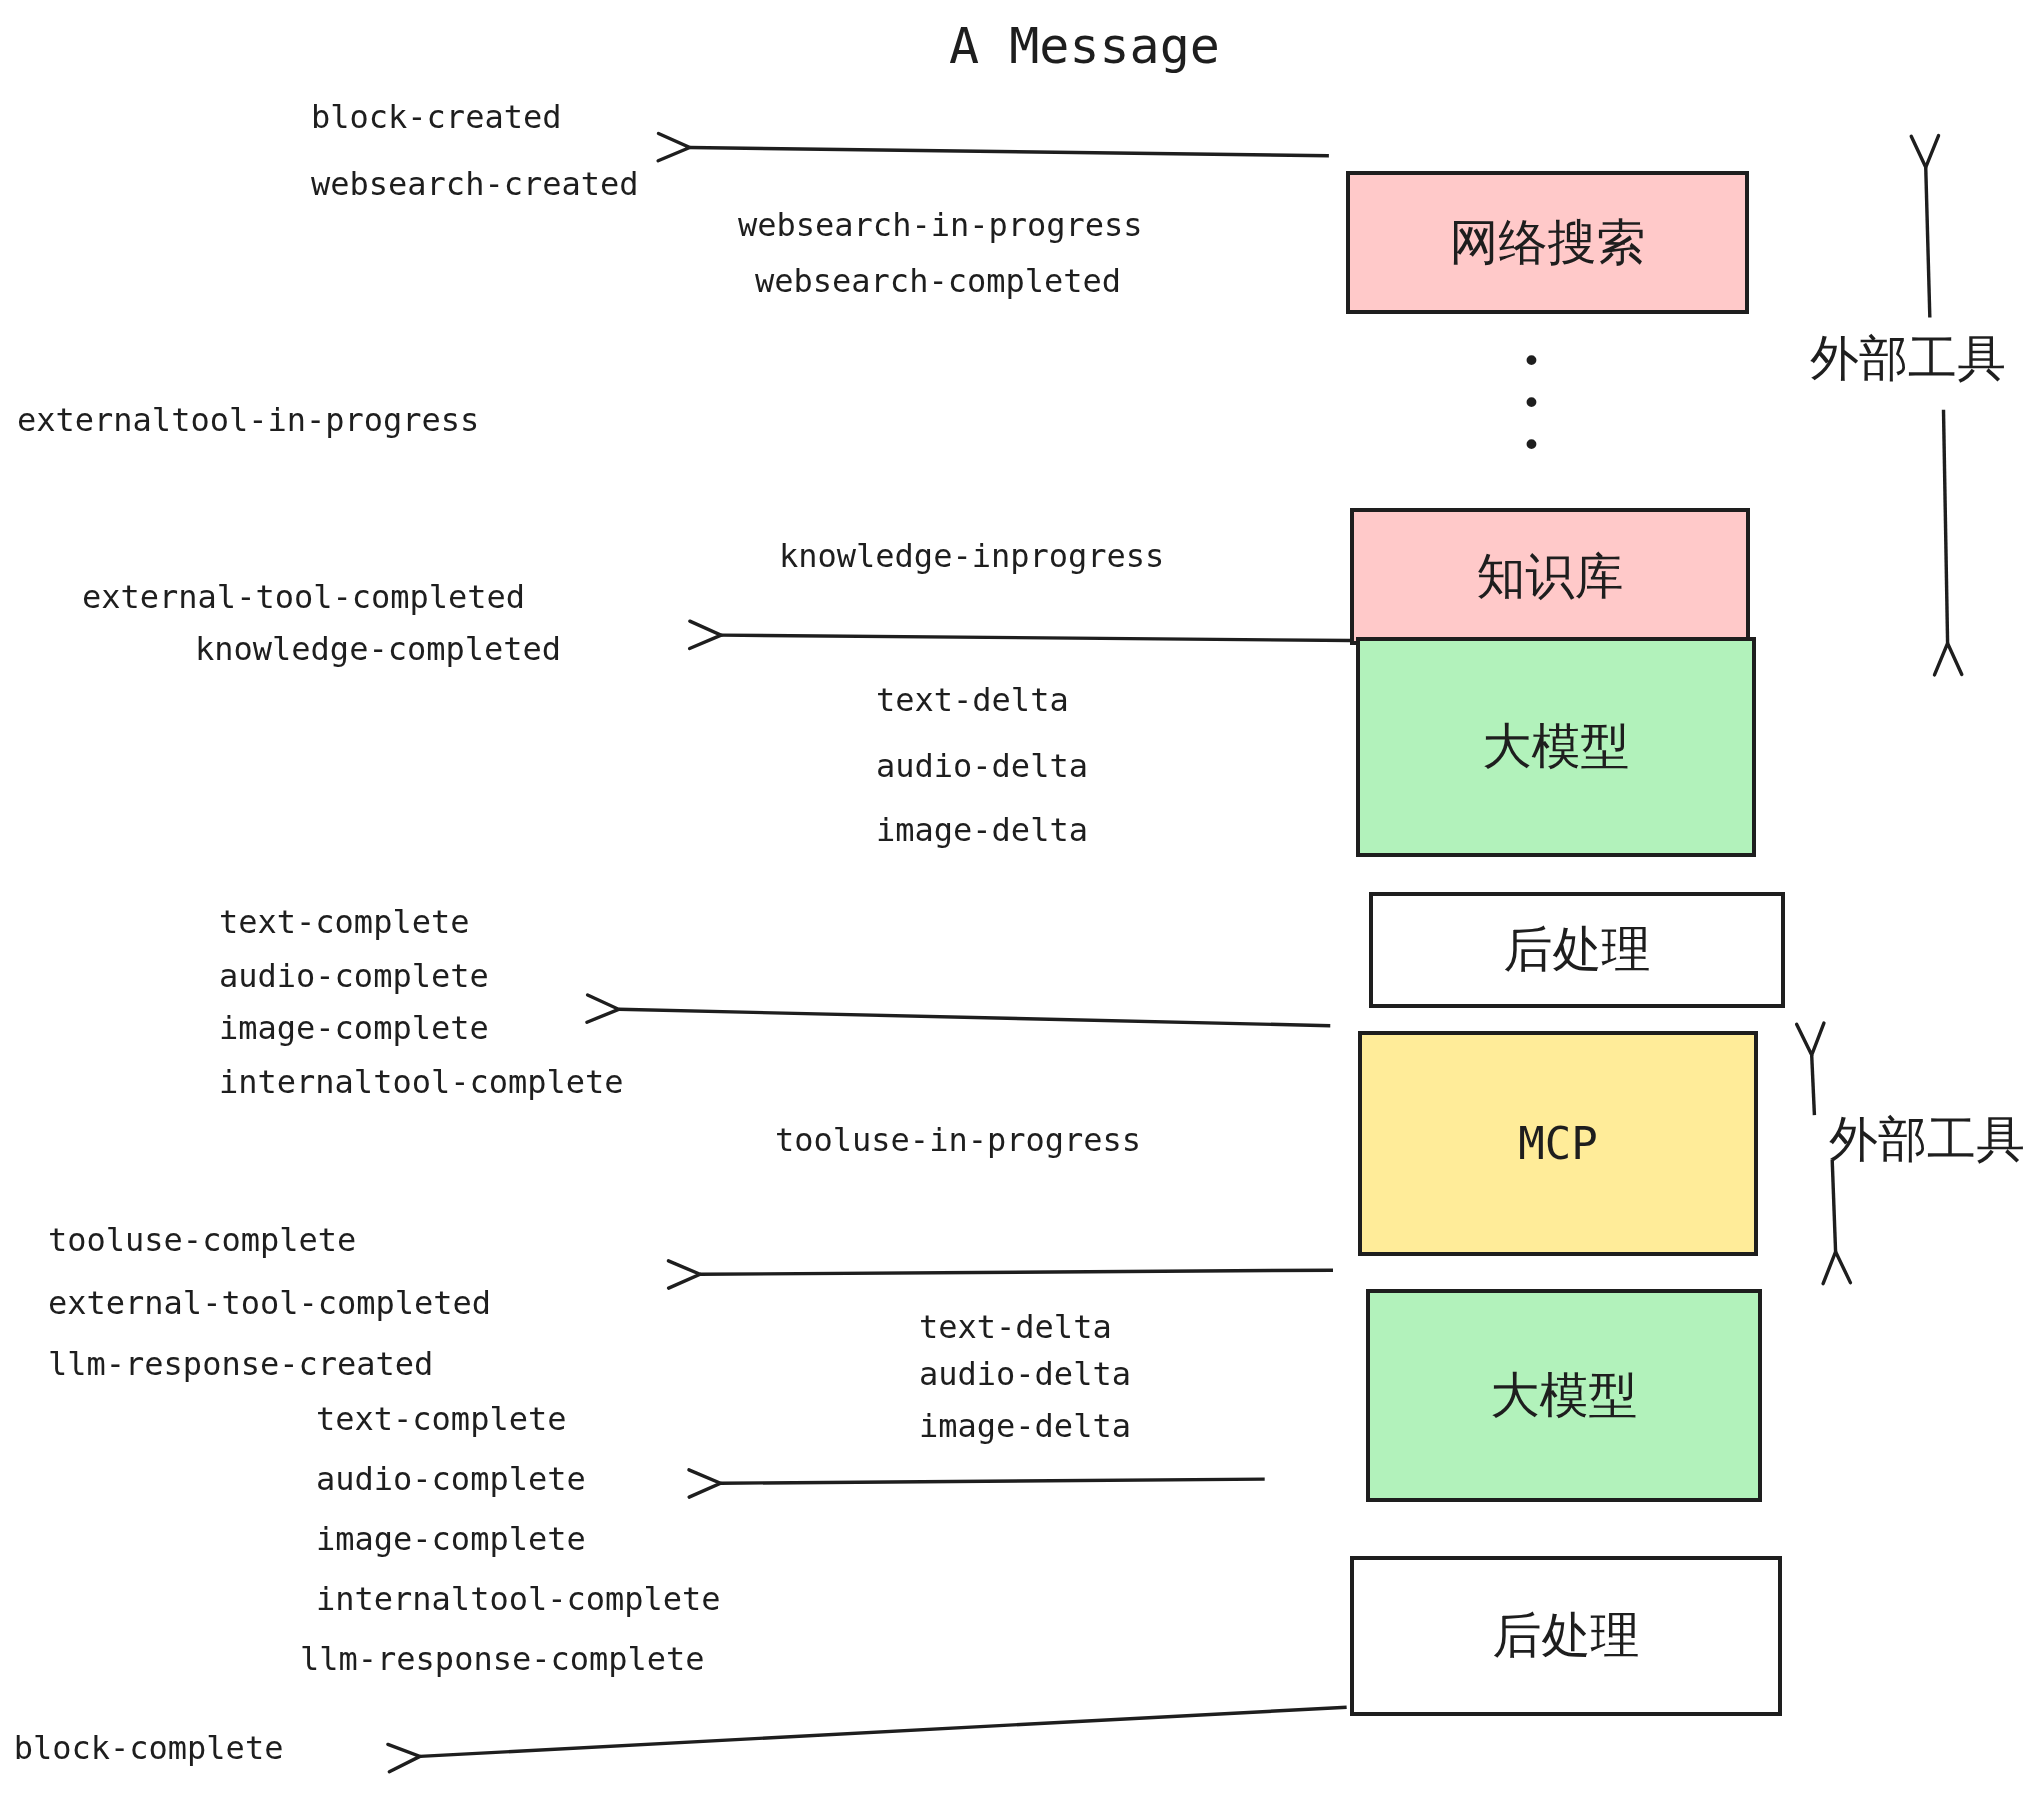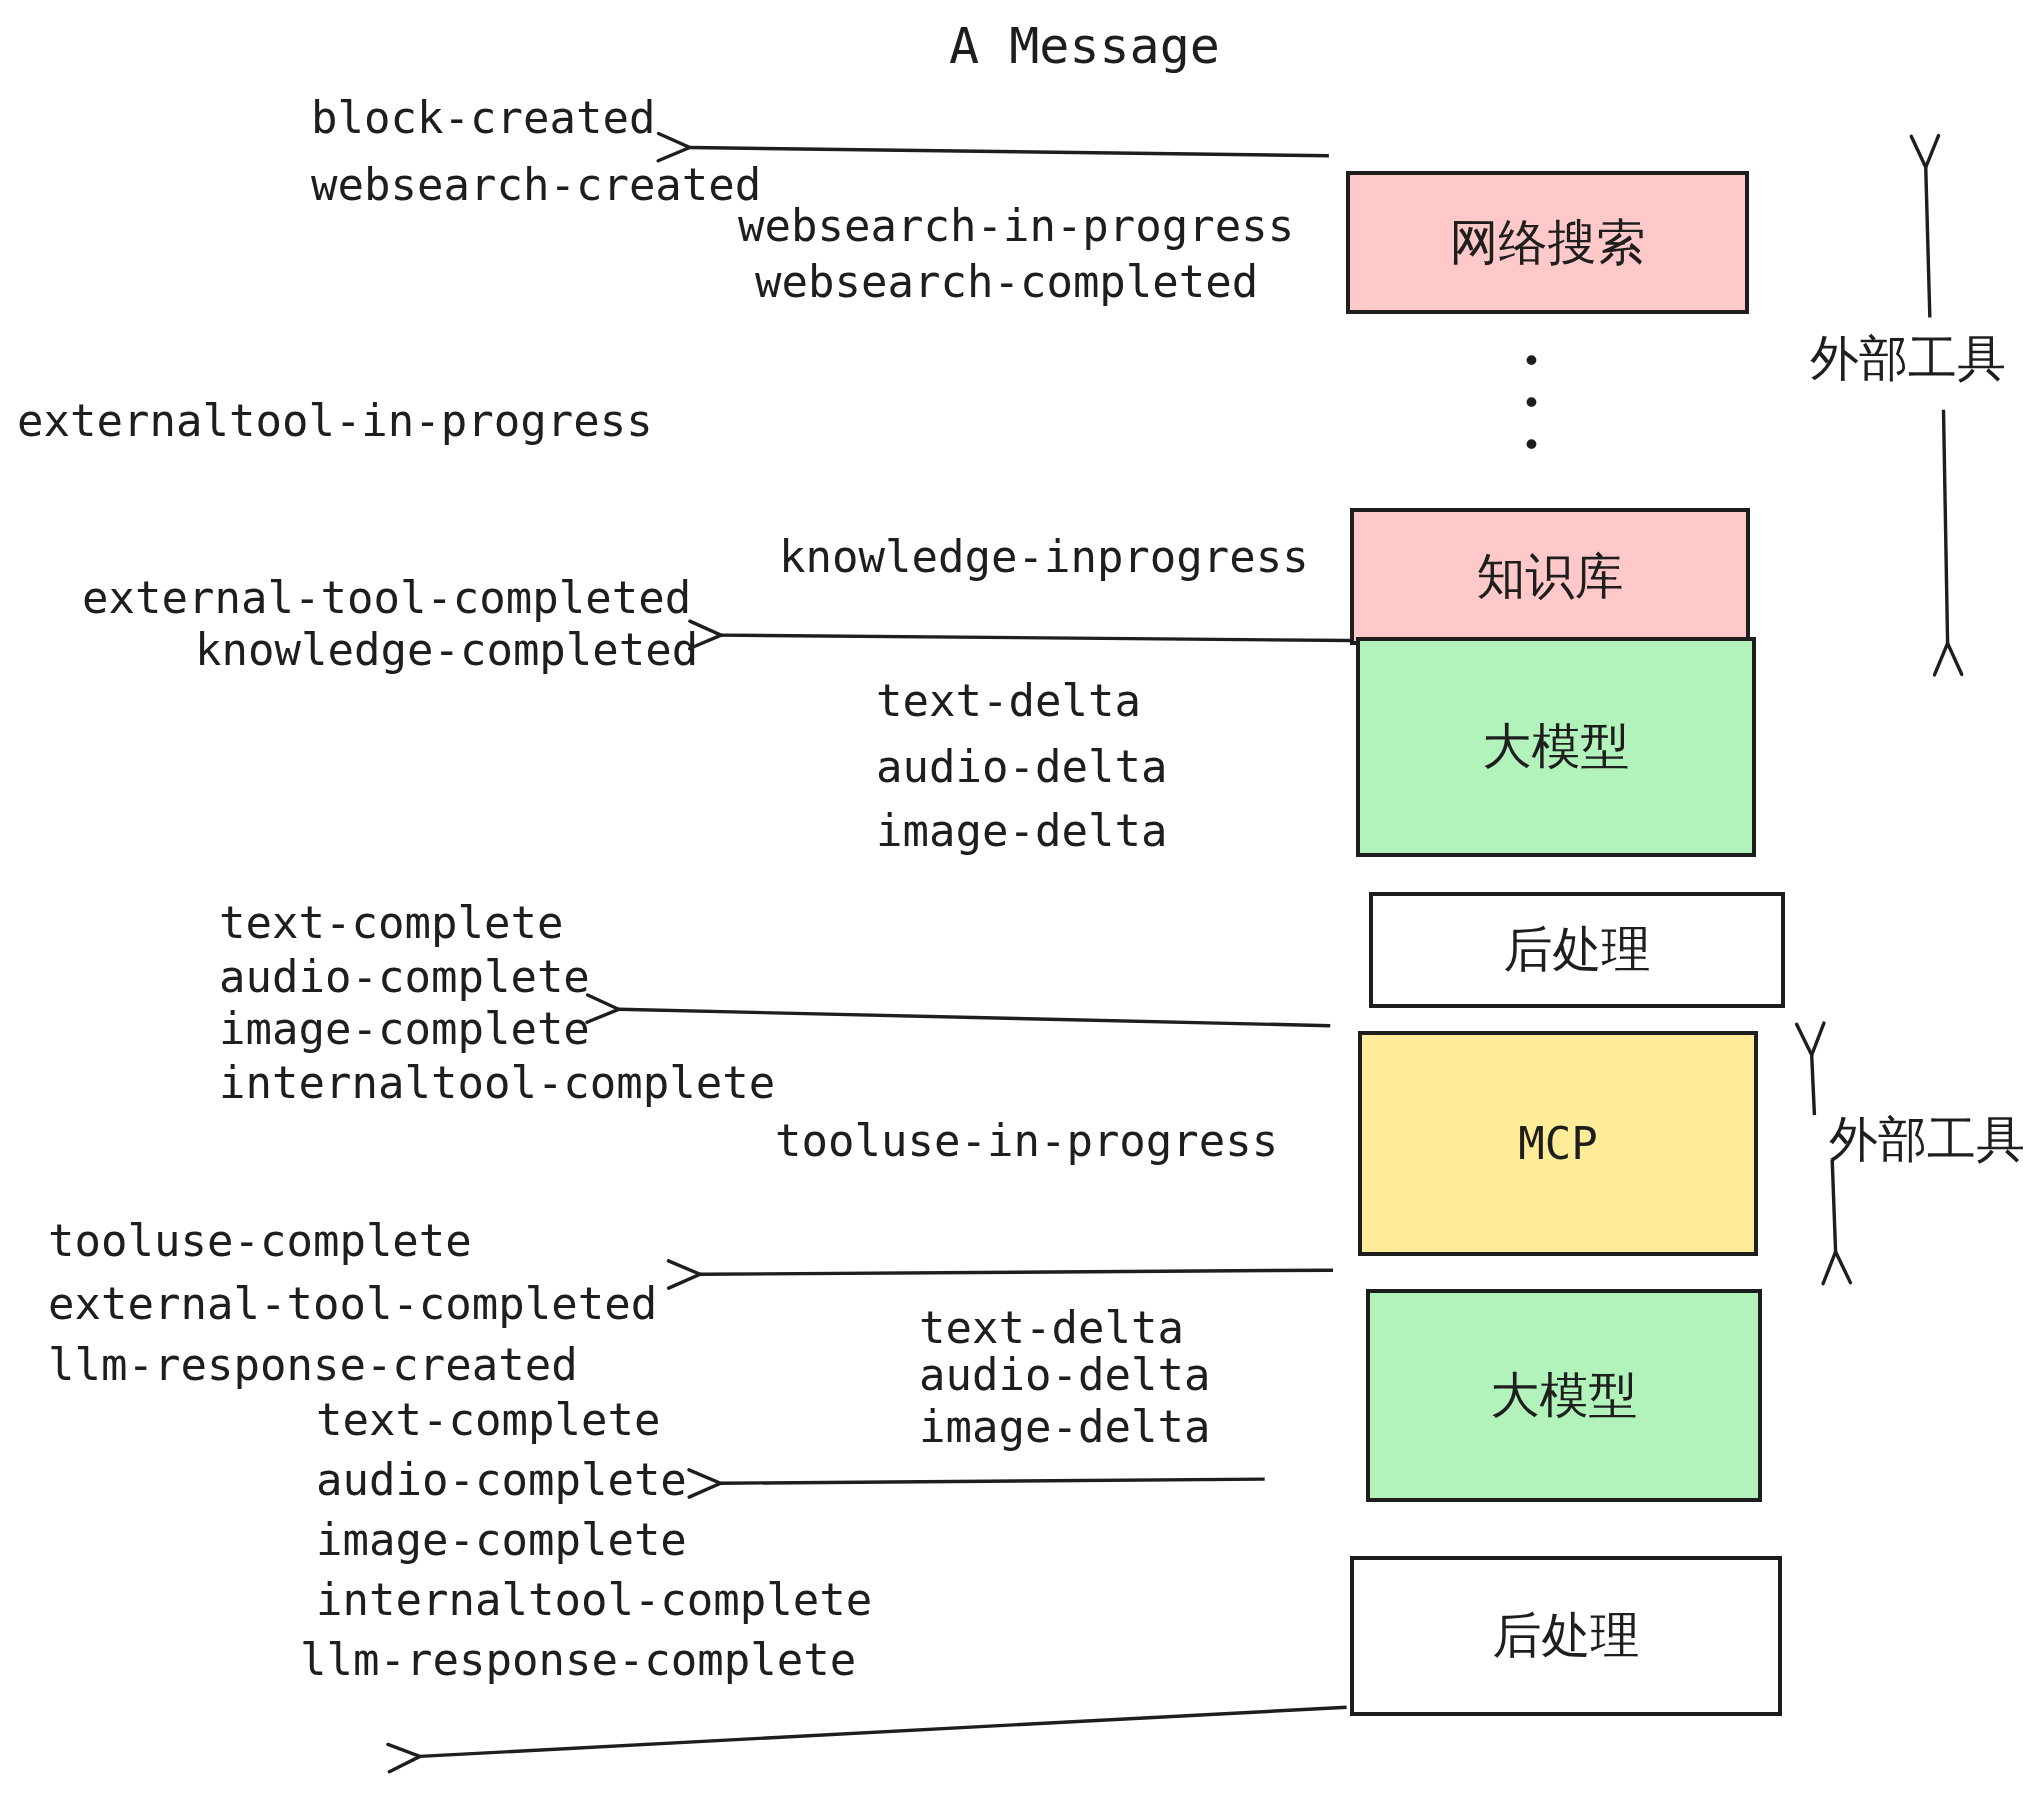--- a/index.html
+++ b/index.html
@@ -20,21 +20,21 @@
   }
   .title {
     position: absolute;
     font-size: 50px;
     line-height: 55px;
     white-space: nowrap;
     font-family: "DejaVu Sans Mono", monospace;
   }
   .ev {
     position: absolute;
-    font-size: 44px;
+    font-size: 32px;
     line-height: 55px;
     white-space: nowrap;
     font-family: "DejaVu Sans Mono", monospace;
   }
   .box {
     position: absolute;
     border: 4.1px solid #1e1e1e;
     display: flex;
     align-items: center;
     justify-content: center;
@@ -104,20 +104,21 @@
   <div class="ev" style="left:919px; top:1300px;">text-delta</div>
   <div class="ev" style="left:919px; top:1347px;">audio-delta</div>
   <div class="ev" style="left:919px; top:1399px;">image-delta</div>
 
   <div class="ev" style="left:316px;  top:1392px;">text-complete</div>
   <div class="ev" style="left:316px;  top:1452px;">audio-complete</div>
   <div class="ev" style="left:316px;  top:1512px;">image-complete</div>
   <div class="ev" style="left:316px;  top:1572px;">internaltool-complete</div>
   <div class="ev" style="left:300px;  top:1632px;">llm-response-complete</div>
 
+  <div class="ev" style="left:13.7px;   top:1721px;">block-complete</div>
 
   <div class="box" style="left: 1346px; top: 171px; width: 403px; height: 143px; background: rgb(255, 201, 201);">
     <span class="lbl">网络搜索</span>
   </div>
 
   <div class="dots" style="left:1511px; top:340px; width:41px;">•
 •
 •</div>
 
   <div class="box" style="left: 1350px; top: 508px; width: 400px; height: 137px; background: rgb(255, 201, 201);">

